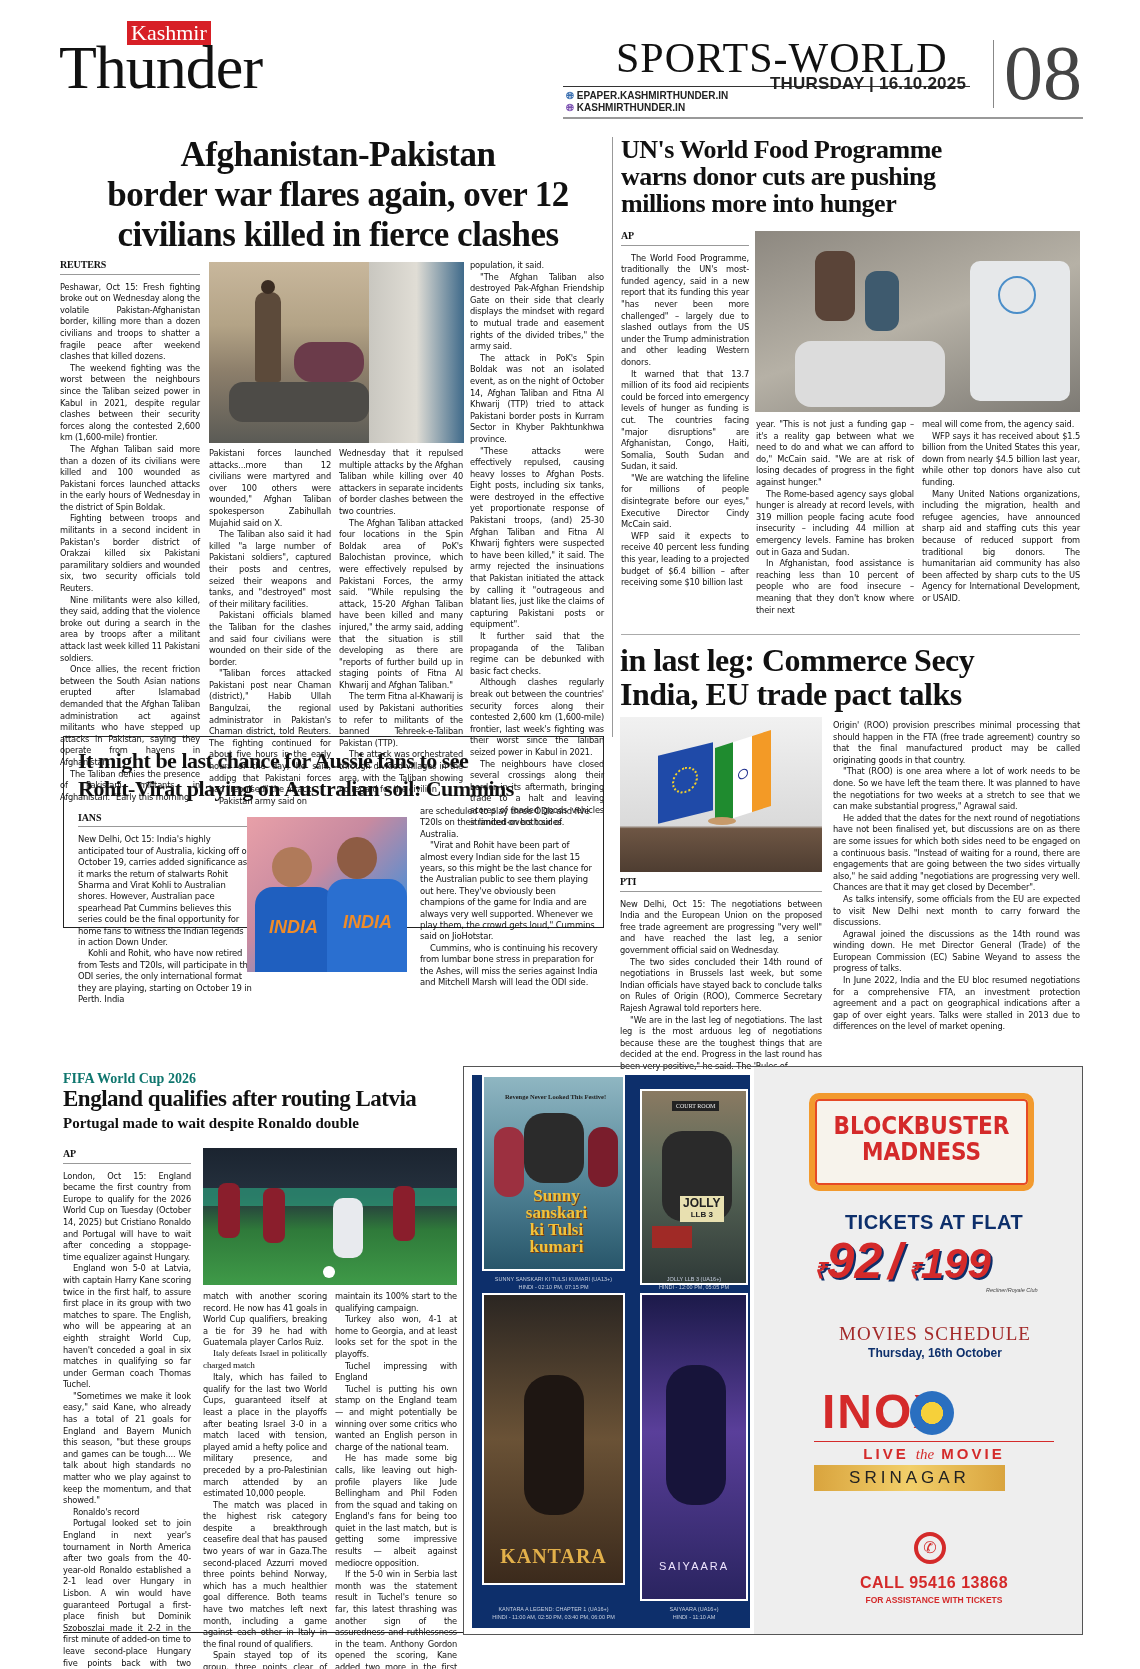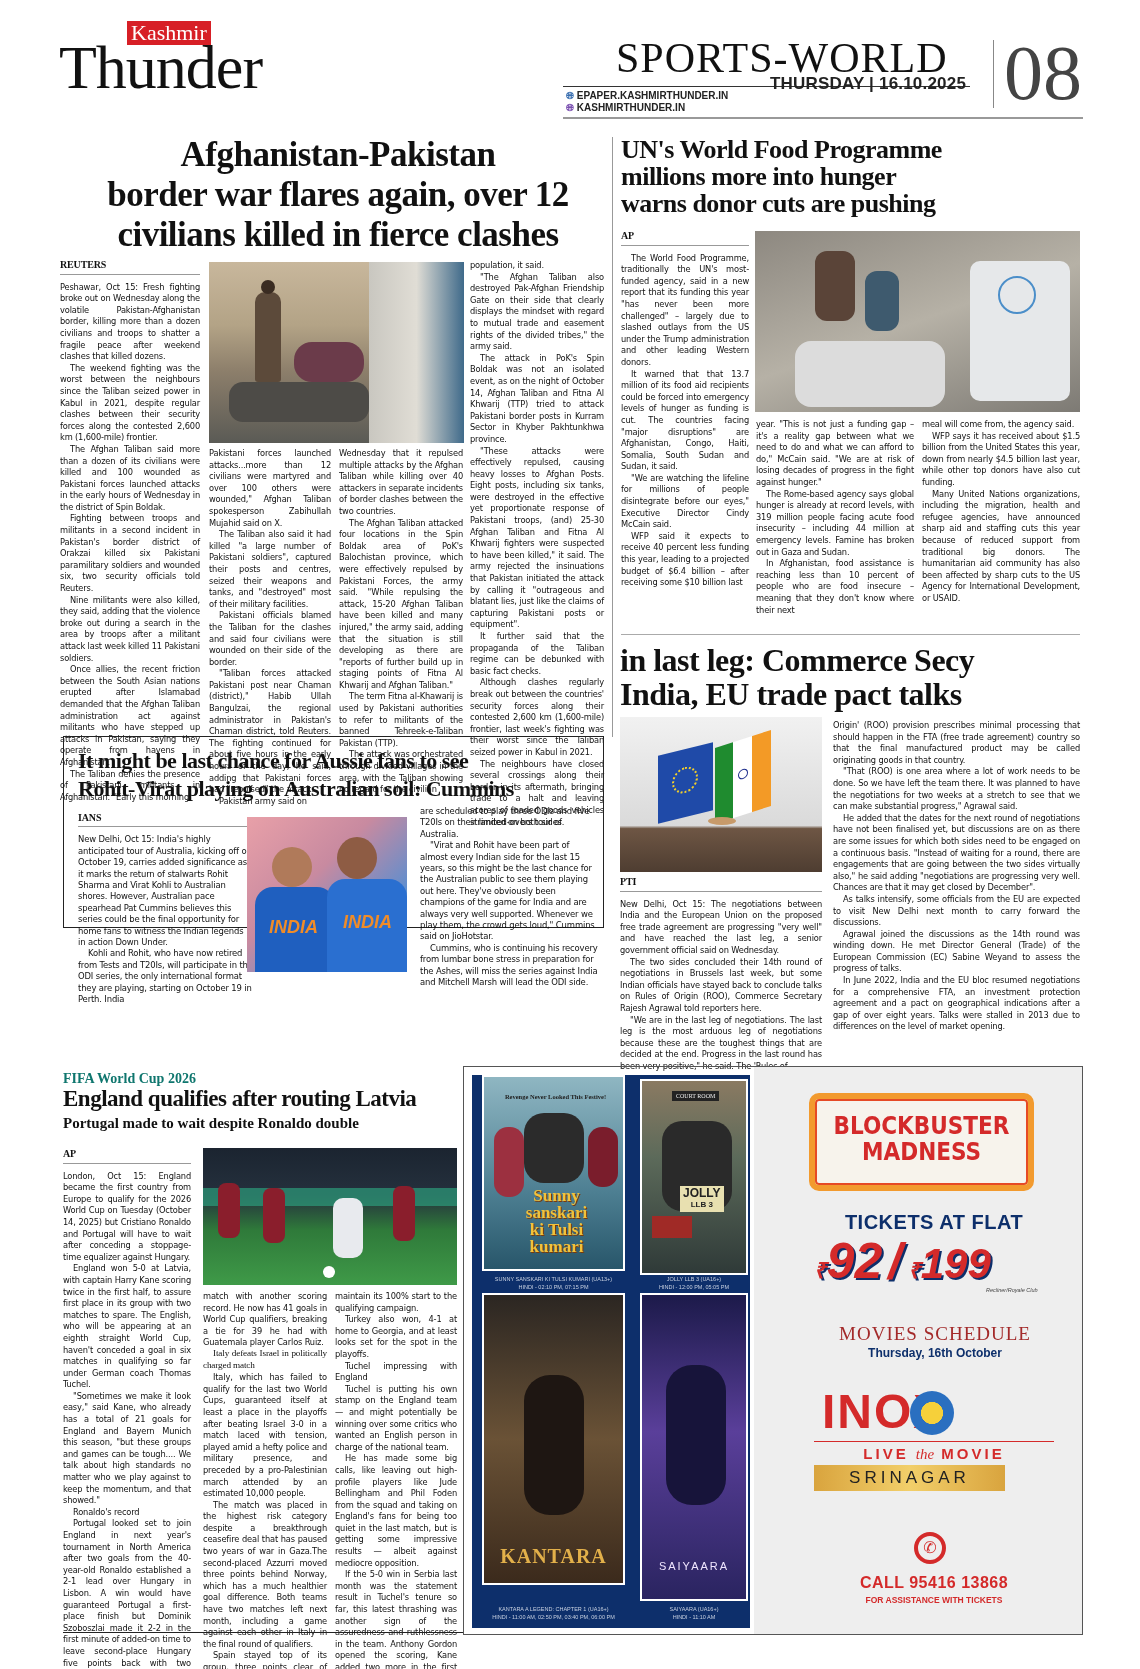--- a/index.html
+++ b/index.html
@@ -85,22 +85,22 @@
       <p>"These attacks were effectively repulsed, causing heavy losses to Afghan Posts. Eight posts, including six tanks, were destroyed in the effective yet proportionate response of Pakistani troops, (and) 25-30 Afghan Taliban and Fitna Al Khwarij fighters were suspected to have been killed," it said. The army rejected the insinuations that Pakistan initiated the attack by calling it "outrageous and blatant lies, just like the claims of capturing Pakistani posts or equipment".</p>
       <p>It further said that the propaganda of the Taliban regime can be debunked with basic fact checks.</p>
       <p>Although clashes regularly break out between the countries' security forces along their contested 2,600 km (1,600-mile) frontier, last week's fighting was their worst since the Taliban seized power in Kabul in 2021.</p>
       <p>The neighbours have closed several crossings along their border in its aftermath, bringing trade to a halt and leaving scores of loaded goods vehicles stranded on both sides.</p>
   </div>
 </article>
 
 <article>
   <h2 class="abs head-big" style="left:621px;top:136px;width:460px;font-size:26px;line-height:27px">
     <span style="display:block">UN's World Food Programme</span>
+    <span style="display:block">warns donor cuts are pushing</span>
     <span style="display:block">millions more into hunger</span>
-    <span style="display:block">warns donor cuts are pushing</span>
   </h2>
   <div class="abs body-text" style="left:621px;top:230px;width:128px">
     <div class="byline">AP</div>
       <p>The World Food Programme, traditionally the UN's most-funded agency, said in a new report that its funding this year "has never been more challenged" – largely due to slashed outlays from the US under the Trump administration and other leading Western donors.</p>
       <p>It warned that that 13.7 million of its food aid recipients could be forced into emergency levels of hunger as funding is cut. The countries facing "major disruptions" are Afghanistan, Congo, Haiti, Somalia, South Sudan and Sudan, it said.</p>
       <p>"We are watching the lifeline for millions of people disintegrate before our eyes," Executive Director Cindy McCain said.</p>
       <p>WFP said it expects to receive 40 percent less funding this year, leading to a projected budget of $6.4 billion – after receiving some $10 billion last</p>
   </div>
   <div class="abs photo" style="left:755px;top:231px;width:325px;height:181px;background:linear-gradient(160deg,#8d8880,#b6b1a6 50%,#7d7a74)">
     <div class="abs" style="left:215px;top:30px;width:100px;height:140px;background:#e6e8ea;border-radius:10px"></div>
@@ -228,21 +228,21 @@
           <div>sanskari</div>
           <div>ki Tulsi</div>
           <div>kumari</div>
       </div>
     </div>
     <div class="abs" style="left:10px;top:200px;width:143px;text-align:center;color:#c7d0e0;font-size:5.5px;line-height:8px">
       <div>SUNNY SANSKARI KI TULSI KUMARI (UA13+)</div>
         <div>HINDI - 02:10 PM, 07:15 PM</div>
     </div>
 
-    <div class="abs poster photo" style="left:168px;top:4px;width:108px;height:196px;background:linear-gradient(180deg,#8a7a62,#5c6a5a 40%,#2f3a38)">
+    <div class="abs poster photo" style="left:168px;top:14px;width:108px;height:196px;background:linear-gradient(180deg,#8a7a62,#5c6a5a 40%,#2f3a38)">
       <div class="abs" style="left:30px;top:10px;padding:2px 4px;background:#222;color:#eee;font-size:6px;font-family:'Liberation Serif',serif">COURT ROOM</div>
       <div class="abs" style="left:20px;top:40px;width:70px;height:90px;background:#2a2a2a;border-radius:20px"></div>
       <div class="abs" style="left:38px;top:105px;padding:1px 3px;background:#e8e0b0;color:#222;font-weight:bold;font-size:12px;line-height:12px;text-align:center">
         <div>JOLLY</div>
           <div style="font-size:8px">LLB 3</div>
       </div>
       <div class="abs" style="left:10px;top:135px;width:40px;height:22px;background:#a02a26"></div>
     </div>
     <div class="abs" style="left:168px;top:200px;width:108px;text-align:center;color:#c7d0e0;font-size:5.5px;line-height:8px">
       <div>JOLLY LLB 3 (UA16+)</div>

